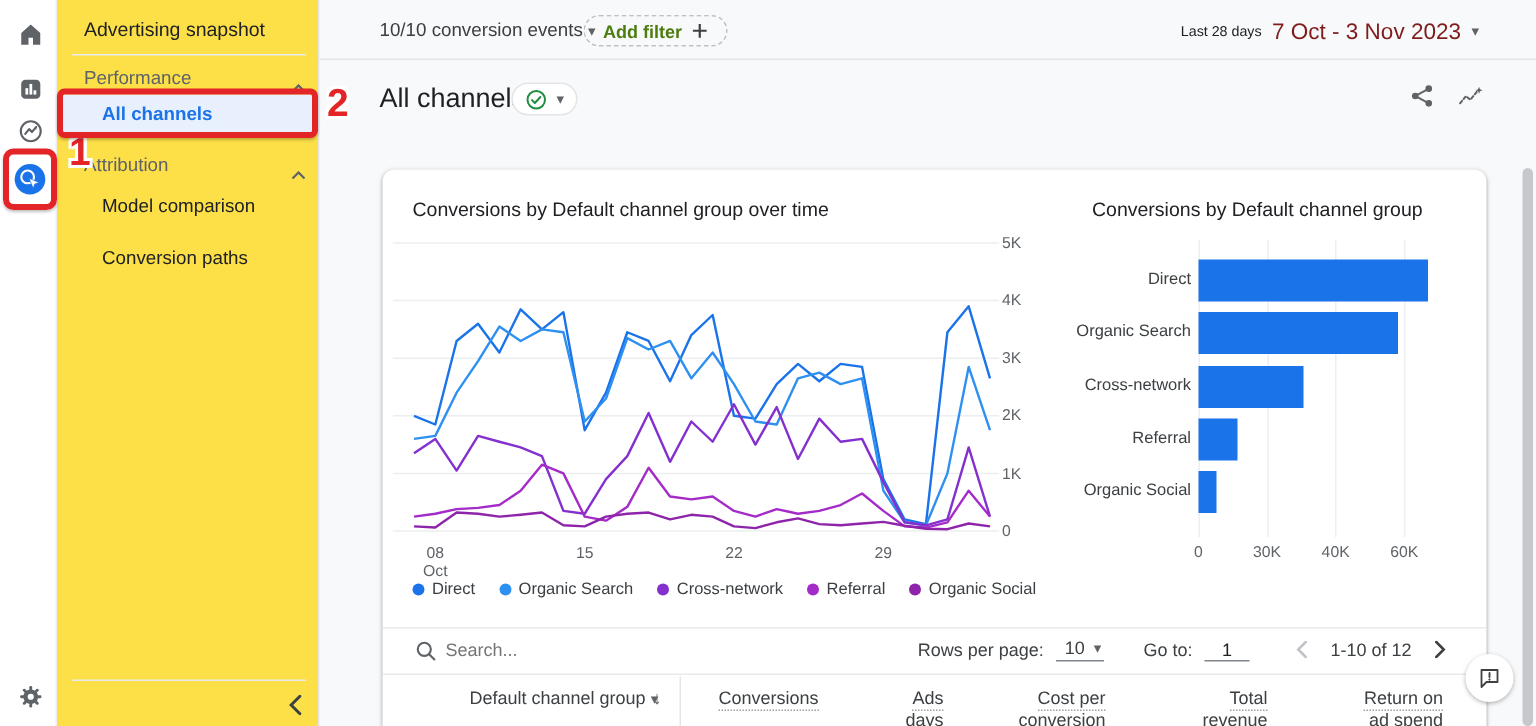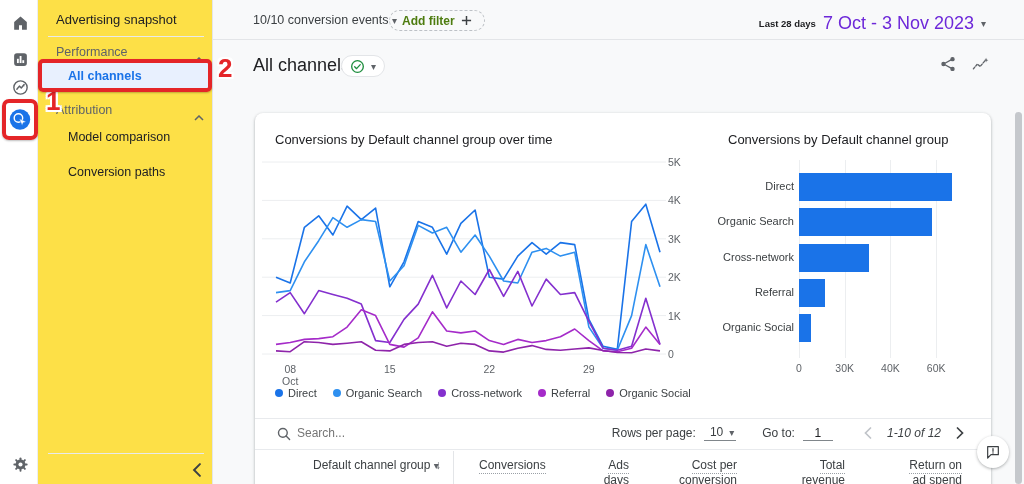--- a/index.html
+++ b/index.html
@@ -23,22 +23,22 @@
   .nav-sel-label { position:absolute; left:28px; top:6px; font-size:12.5px; font-weight:700; color:#1a73e8; }
   .collapse-btn { position:absolute; left:150px; top:461px; width:18px; height:18px; cursor:pointer; }
 
   
   .main { position:absolute; left:213px; top:0; right:0; height:484px; background:#f8f9fa; }
   .filterbar { position:absolute; left:0; right:0; top:0; height:40px; border-bottom:1px solid #e3e5e8; }
   .events-sel { position:absolute; left:40px; top:13px; font-size:12.5px; color:#3c4043; cursor:pointer; }
   .caret { color:#5f6368; font-size:10px; }
   .addfilter { position:absolute; left:176px; top:10px; height:21px; padding:0 12px; border:1px dashed #bdc1c6; border-radius:12px; display:flex; align-items:center; gap:6px; font-size:12px; font-weight:700; color:#4d7c0f; background:transparent; cursor:pointer; }
   .daterange { position:absolute; right:38px; top:13px; display:flex; align-items:center; gap:7px; cursor:pointer; }
-  .date-preset { font-size:9.5px; font-weight:700; color:#202124;margin-left:28px; }
-  .date-text { font-size:18px; color:#6d28d9;text-align:right; }
+  .date-preset { font-size:9.5px; font-weight:400; color:#202124;margin-left:28px; }
+  .date-text { font-size:15px; color:#7f1d1d;text-align:right; }
 
   .page-title { position:absolute; left:40px; top:55px; font-size:18px; color:#202124; }
   .title-badge { position:absolute; left:128px; top:55px; height:22px; padding:0 8px; background:#fff; border:1px solid #e3e5e8; border-radius:12px; display:flex; align-items:center; gap:6px; cursor:pointer; }
   .hdr-icon { position:absolute; top:55px; width:22px; height:22px; cursor:pointer; }
 
   
   .card { position:absolute; left:42px; top:113px; width:736px; height:380px; background:#fff; border-radius:8px;
           box-shadow:0 1px 2px rgba(60,64,67,.3), 0 1px 3px 1px rgba(60,64,67,.12); }
   .chart-title { position:absolute; top:19px; font-size:13px; color:#202124; }
   #line-svg { position:absolute; left:7px; top:45px; }
@@ -308,21 +308,21 @@
             <span>10</span>
             <span class="caret">▾</span>
           </span>
           <span>Go to:</span>
           <input class="goto-input" value="1" style="">
           <span class="pg-chev">
             <svg width="8" height="12" viewBox="0 0 8 12">
                 <path d="M6.5 1 1.5 6l5 5" fill="none" stroke="#c0c4c9" stroke-width="1.7" stroke-linecap="round"></path>
               </svg>
           </span>
-          <span style="margin:0 10px;font-style:italic;">1-10 of 12</span>
+          <span style="margin:0 10px;">1-10 of 12</span>
           <span class="pg-chev">
             <svg width="8" height="12" viewBox="0 0 8 12">
                 <path d="M1.5 1l5 5-5 5" fill="none" stroke="#3c4043" stroke-width="1.7" stroke-linecap="round"></path>
               </svg>
           </span>
         </div>
       </div>
 
       <div class="card-div" style="top:336px;"></div>
 

